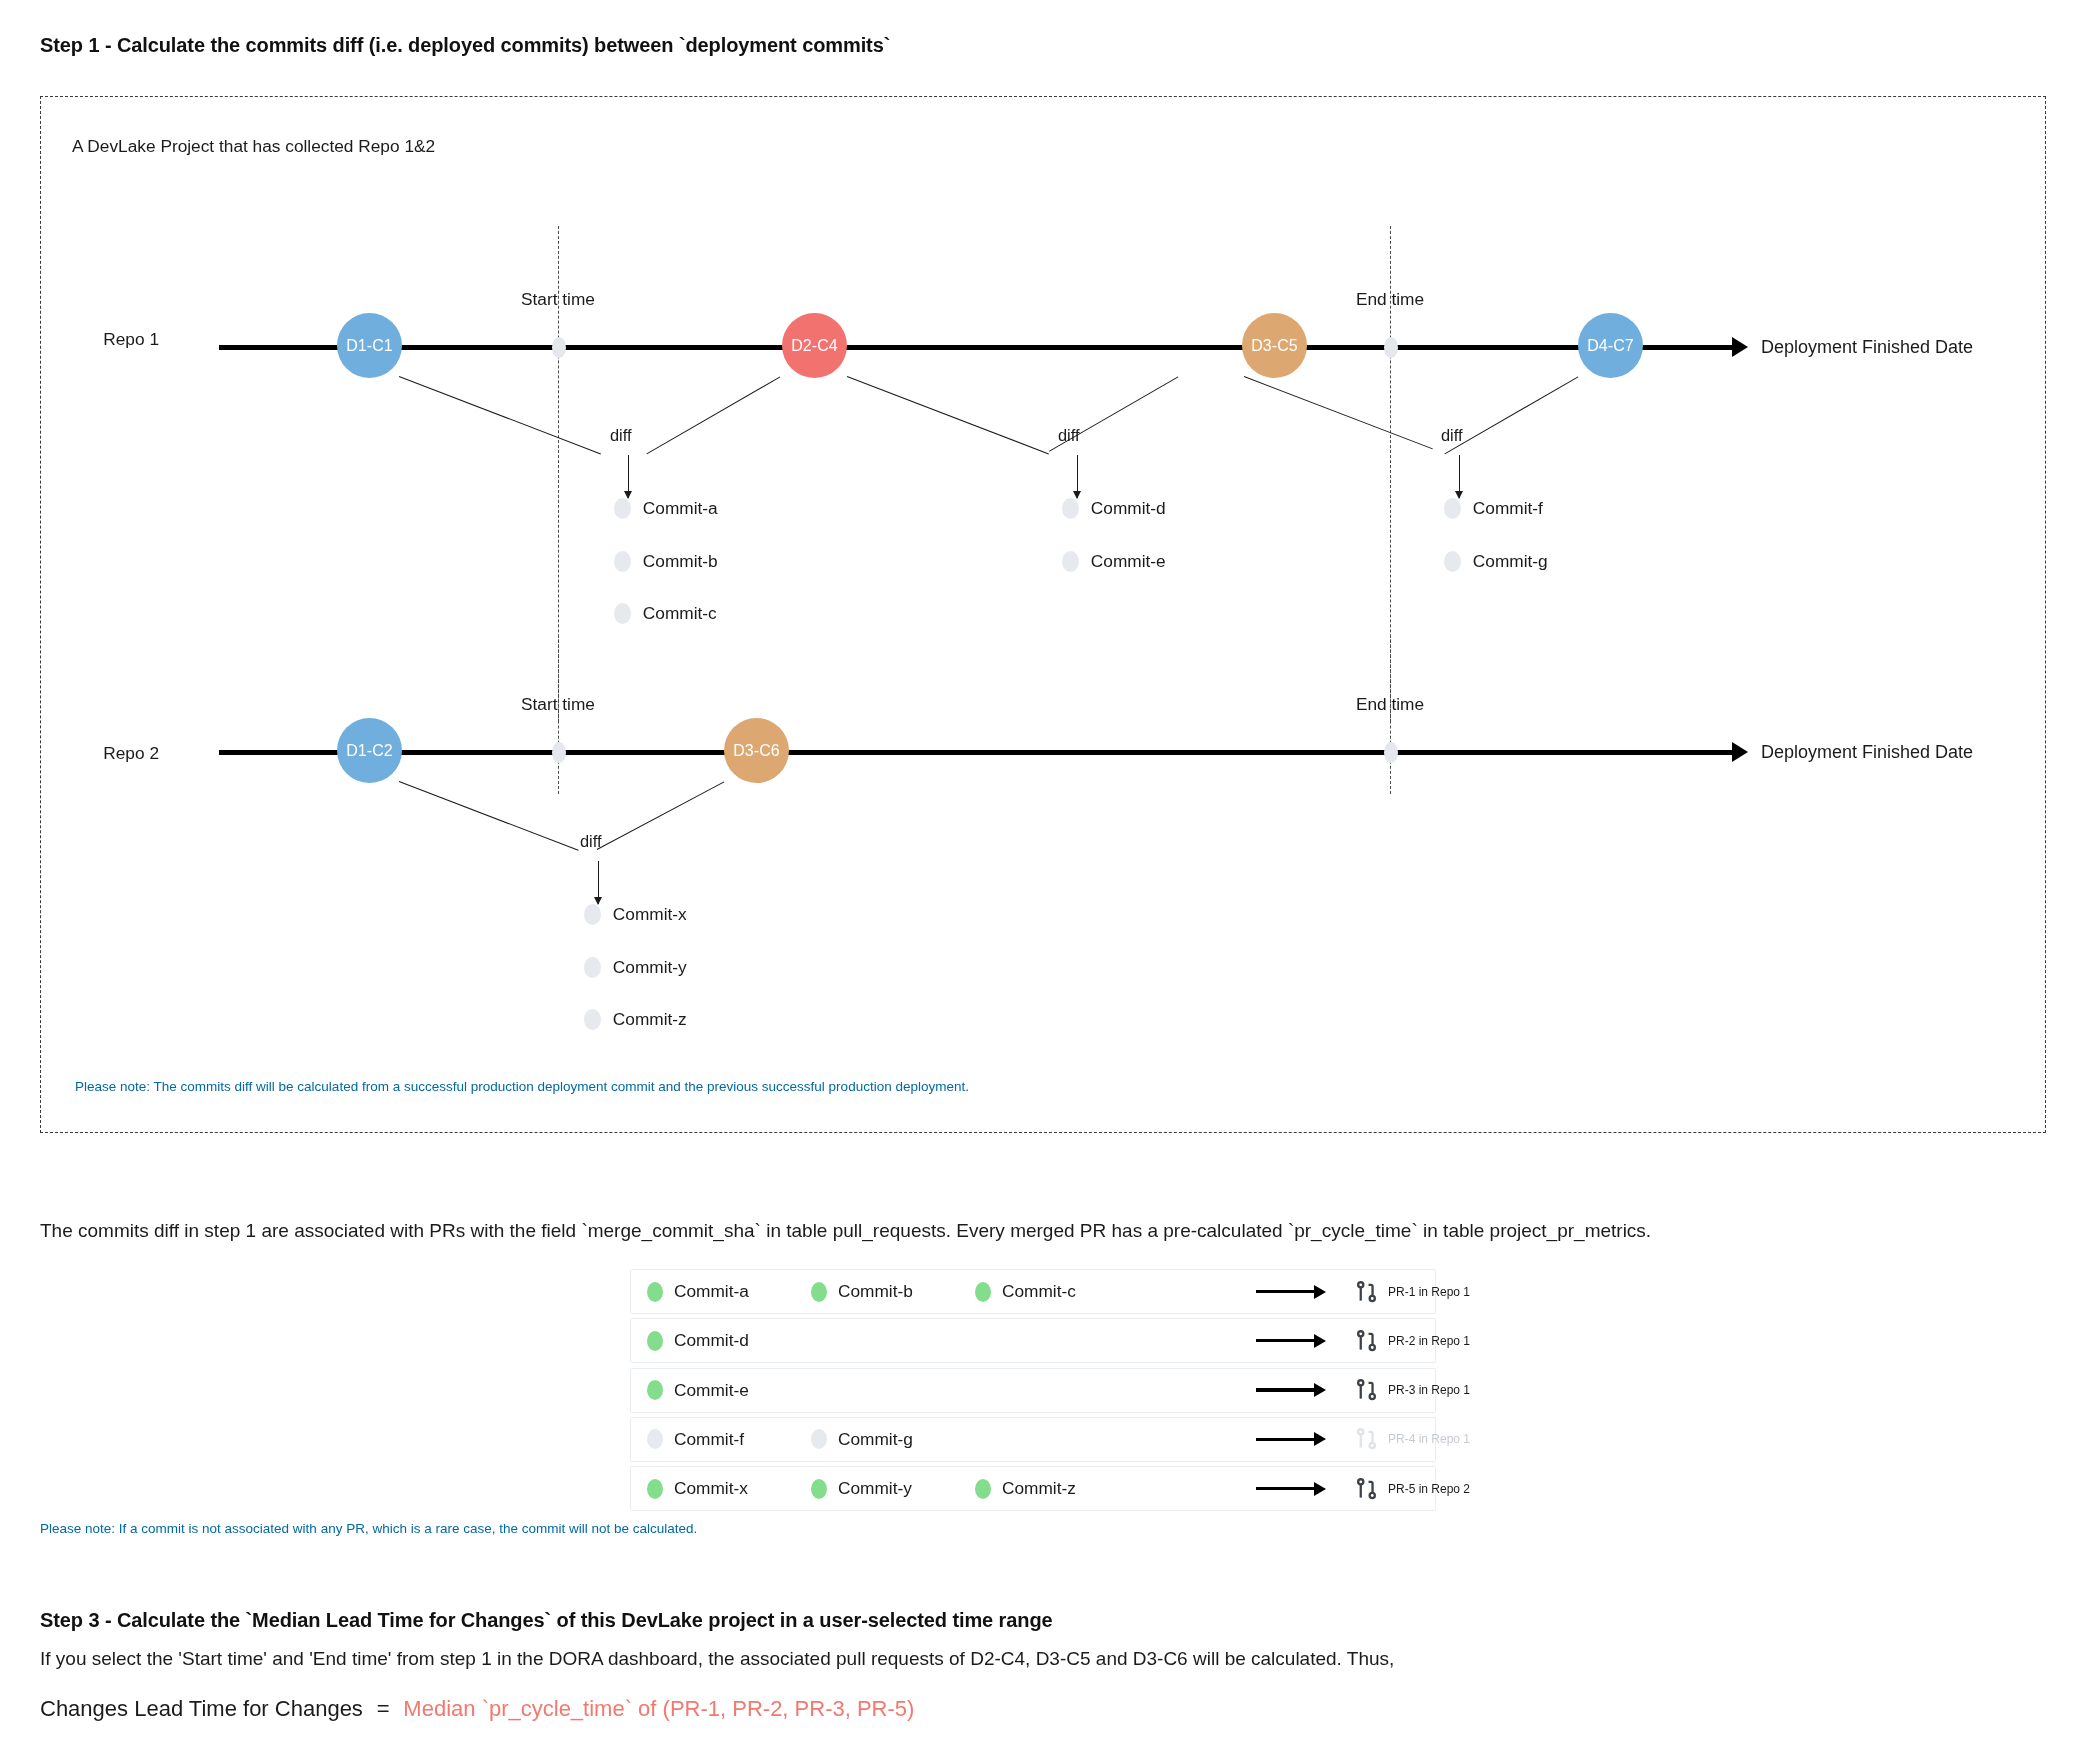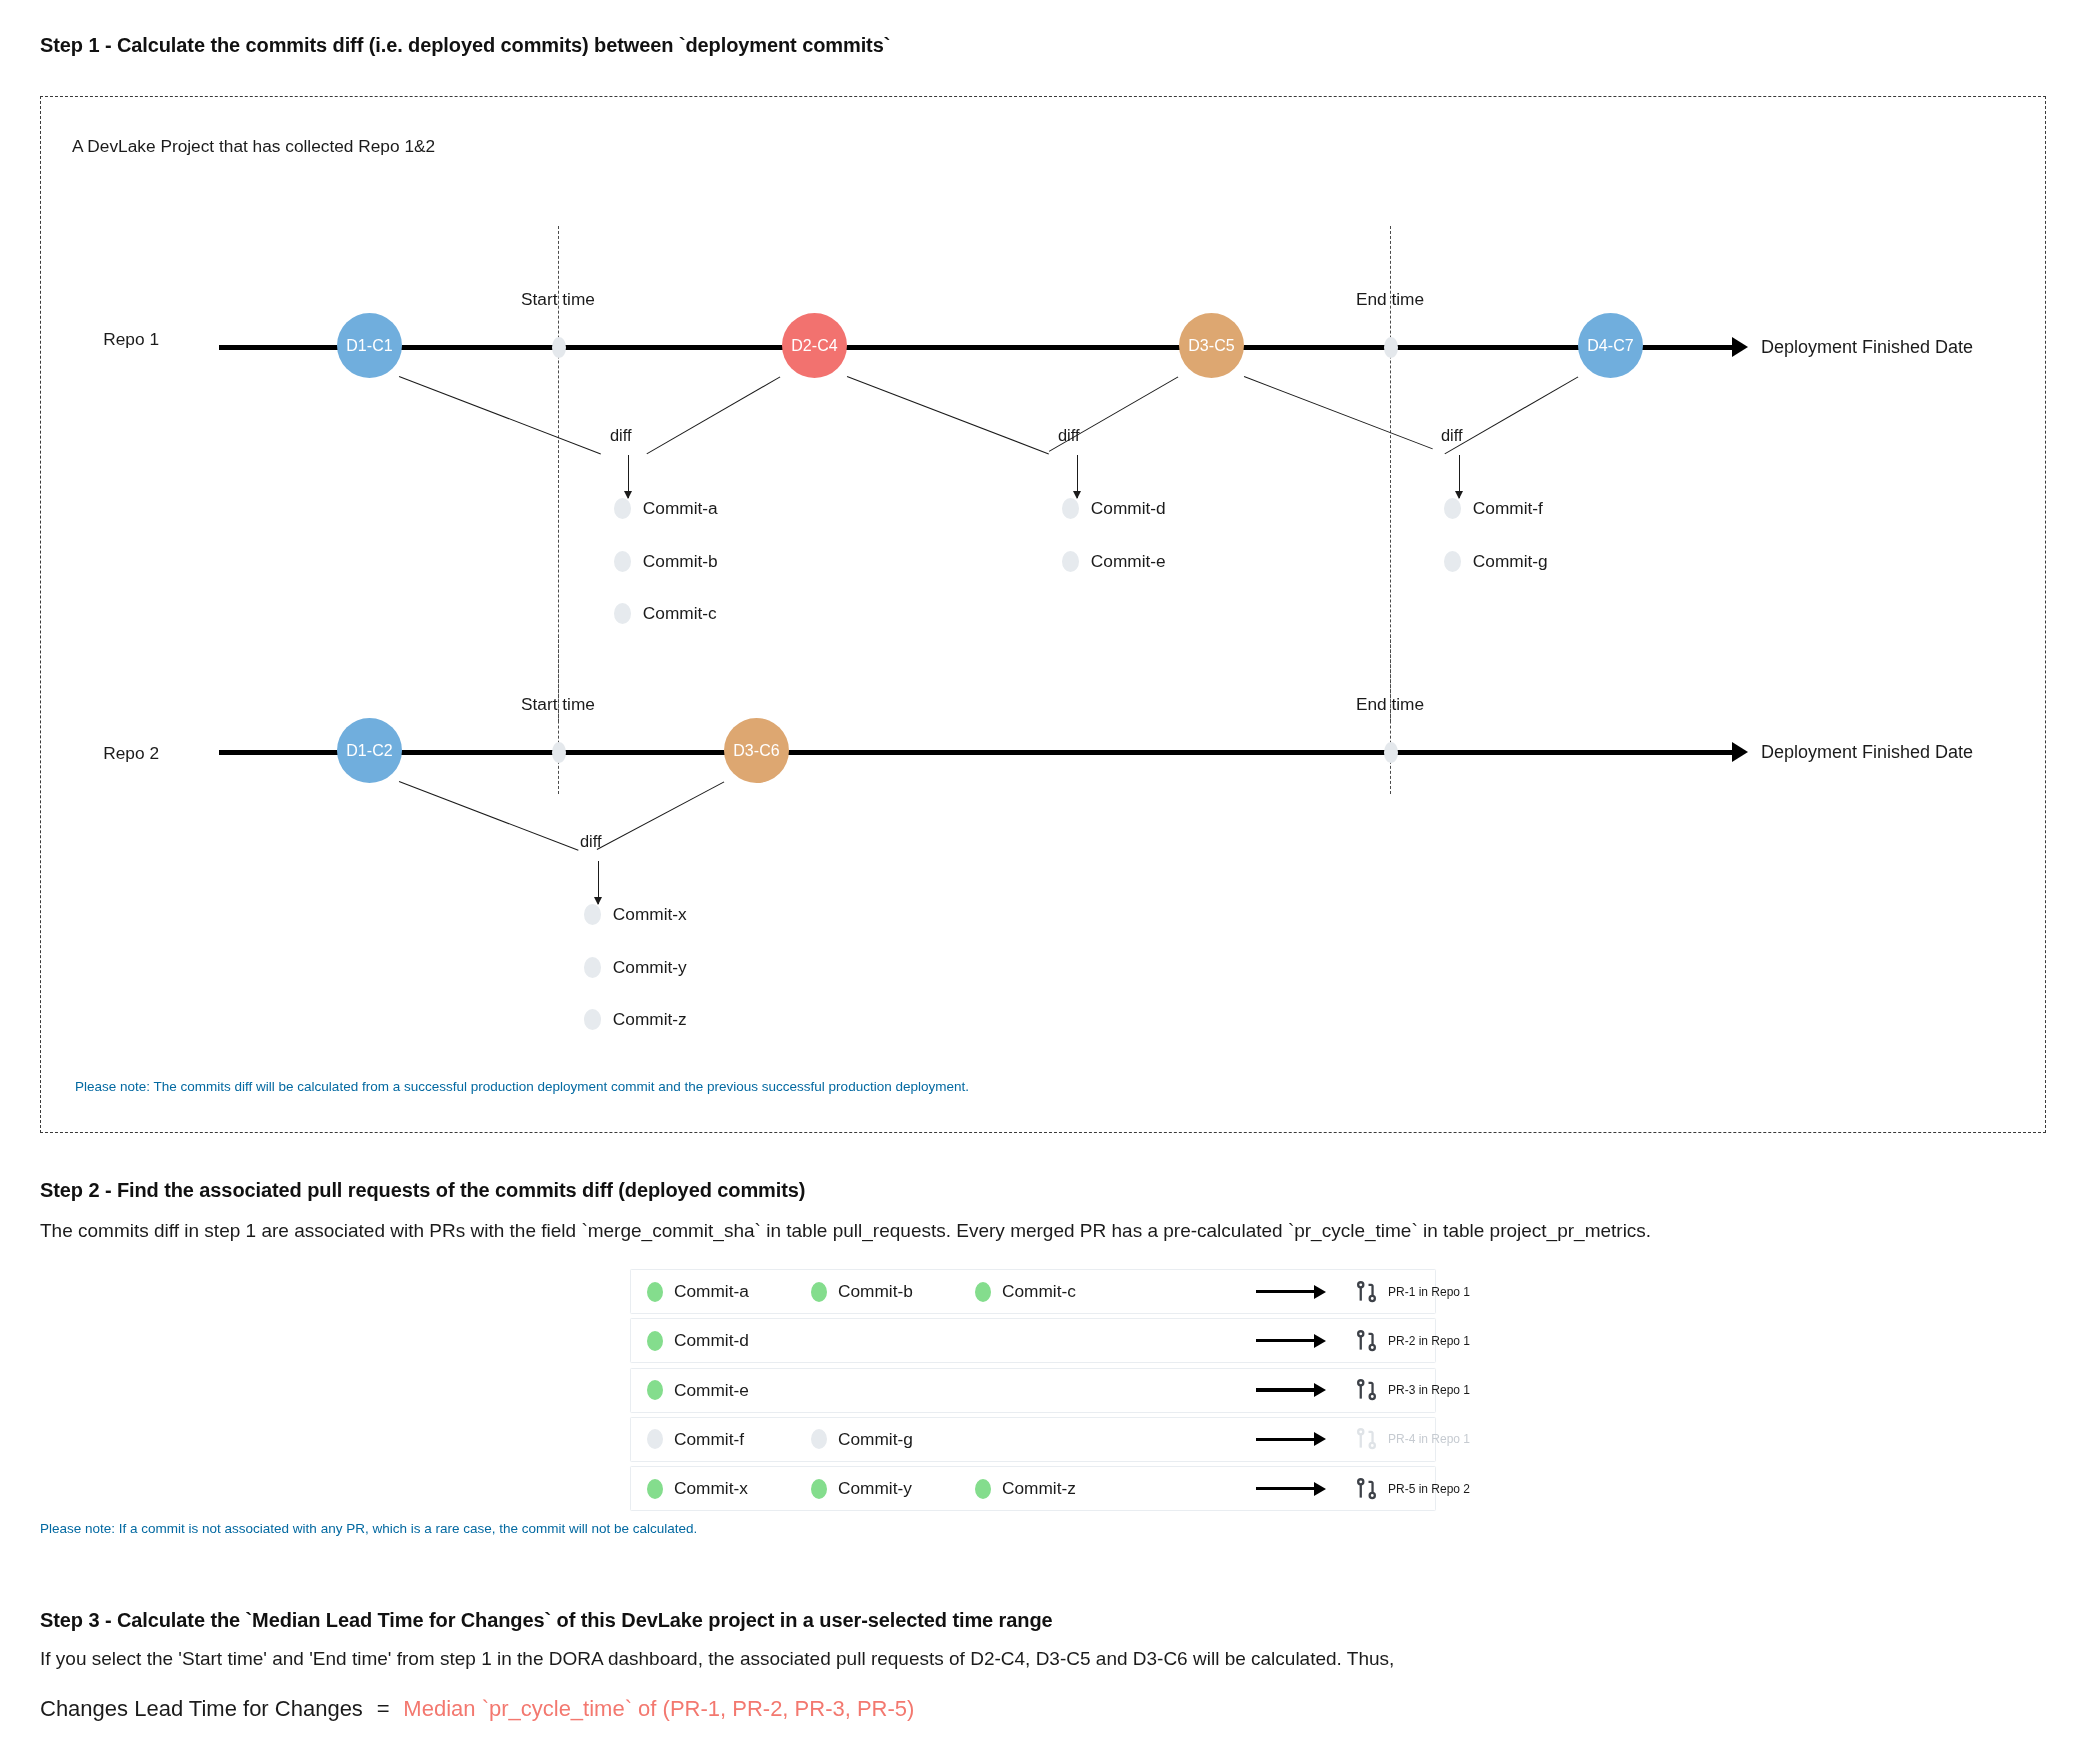--- a/index.html
+++ b/index.html
@@ -234,21 +234,21 @@
   <div class="vline" style="left:558px; top:226px; height:496px;"></div>
   <div class="vmarker" style="left:552px; top:337px;"></div>
   <div class="vlabel" style="left:462px; top:289px; width:192px;">Start time</div>
 
   <div class="vline" style="left:1390px; top:226px; height:496px;"></div>
   <div class="vmarker" style="left:1384px; top:337px;"></div>
   <div class="vlabel" style="left:1294px; top:289px; width:192px;">End time</div>
 
   <div class="node" style="left:337px; top:313px; width:65px; height:65px; background:#70aedd;">D1-C1</div>
   <div class="node" style="left:782px; top:313px; width:65px; height:65px; background:#f2726f;">D2-C4</div>
-  <div class="node" style="left:1179px; top:313px; width:65px; height:65px; background:#dda771;">D3-C5</div>
+  <div class="node" style="left:1242px; top:313px; width:65px; height:65px; background:#dda771;">D3-C5</div>
   <div class="node" style="left:1578px; top:313px; width:65px; height:65px; background:#70aedd;text-align:right;">D4-C7</div>
 
   <div class="conn" style="left:399px; top:376px; width:216px; transform:rotate(21deg);"></div>
   <div class="conn" style="left:780px; top:376px; width:154px; transform:rotate(150deg);"></div>
   <div class="diff-label" style="left:610px; top:426px;">diff</div>
   <div class="diff-arrow" style="left:628px; top:455px; height:43px;"></div>
 
   <div class="commit-item" style="left:614px; top:498px;">
     <span class="commit-dot"></span>
     <span class="commit-name">Commit-a</span>
@@ -320,21 +320,20 @@
     <span class="commit-dot"></span>
     <span class="commit-name">Commit-y</span>
   </div>
   <div class="commit-item" style="left:584px; top:1009px;">
     <span class="commit-dot"></span>
     <span class="commit-name">Commit-z</span>
   </div>
 
   <div class="note" style="left:75px; top:1079px;">Please note: The commits diff will be calculated from a successful production deployment commit and the previous successful production deployment.</div>
 
-  <div class="step-title" style="left:40px; top:1179px;">Step 2 - Find the associated pull requests of the commits diff (deployed commits)</div>
   <div class="step-desc" style="left:40px; top:1220px;">The commits diff in step 1 are associated with PRs with the field `merge_commit_sha` in table pull_requests. Every merged PR has a pre-calculated `pr_cycle_time` in table project_pr_metrics.</div>
 
   <div class="pr-table" style="left:630px; top:1269px; width:806px;">
 
     <div class="pr-row">
       <div class="pr-commits">
         <div class="pr-commit">
           <span class="dot"></span>
           <span class="txt">Commit-a</span>
         </div>

